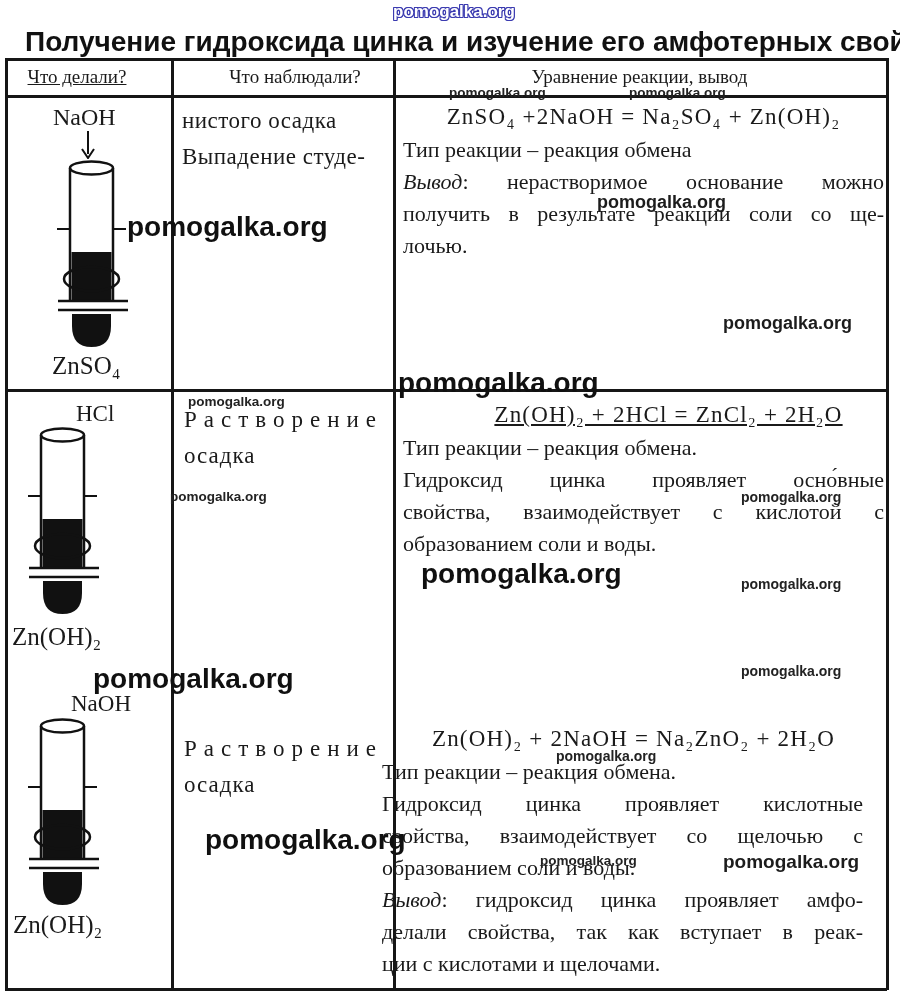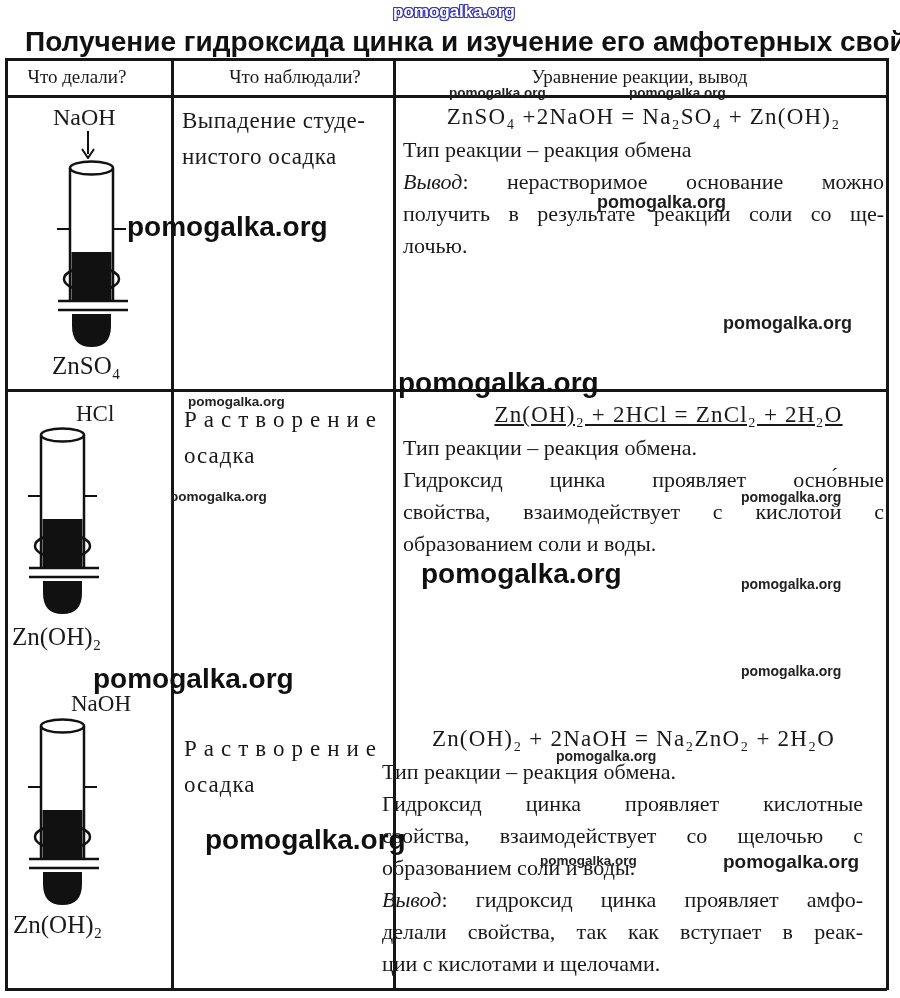--- a/index.html
+++ b/index.html
@@ -68,21 +68,21 @@
 
   <div class="h" style="left:5px;top:58px;width:882px;"></div>
   <div class="h" style="left:5px;top:95px;width:882px;"></div>
   <div class="h" style="left:5px;top:389px;width:882px;"></div>
   <div class="h" style="left:5px;top:988px;width:882px;"></div>
   <div class="v" style="left:5px;top:58px;height:932px;"></div>
   <div class="v" style="left:171px;top:58px;height:932px;"></div>
   <div class="v" style="left:393px;top:58px;height:932px;"></div>
   <div class="v" style="left:886px;top:58px;height:932px;"></div>
 
-  <div class="hdr" style="left:5px;width:144px;">Что делали?</div>
+  <div class="hdr" style="left:5px;width:144px;text-decoration:underline;">Что делали?</div>
   <div class="hdr" style="left:171px;width:248px;">Что наблюдали?</div>
   <div class="hdr" style="left:393px;width:493px;">Уравнение реакции, вывод</div>
 
   <div class="lbl" style="left:53px;top:104px;font-size:24px;">NaOH</div>
 
   <svg class="abs" style="left:78px;top:131px;z-index:2;" width="20" height="28" viewBox="0 0 20 28">
     <line x1="10" y1="0" x2="10" y2="23" stroke="#111" stroke-width="2"></line>
     <path d="M4,18 L10,27 L16,18" fill="none" stroke="#111" stroke-width="2"></path>
   </svg>
 
@@ -95,22 +95,22 @@
     <rect x="24.5" y="93" width="40" height="49" fill="#111"></rect>
     <ellipse cx="44.5" cy="120" rx="27.5" ry="12" fill="none" stroke="#111" stroke-width="2.5"></ellipse>
     <line x1="11" y1="142" x2="81" y2="142" stroke="#111" stroke-width="2.5"></line>
     <line x1="11" y1="151" x2="81" y2="151" stroke="#111" stroke-width="2.5"></line>
     <path d="M25,155 L25,167 Q25,188 44.5,188 Q64,188 64,167 L64,155 Z" fill="#111"></path>
   </svg>
 
   <div class="lbl" style="left:52px;top:352px;font-size:25px;">ZnSO₄</div>
 
   <div class="c2" style="left:182px;top:103px;width:210px;">
+    <p style="letter-spacing:0.5px;">нистого осадка</p>
     <p style="letter-spacing:0.5px;">Выпадение студе-</p>
-    <p style="letter-spacing:0.5px;">нистого осадка</p>
   </div>
 
   <div class="c3" style="left:403px;top:100px;">
     <p class="eq">ZnSO₄ +2NaOH = Na₂SO₄ + Zn(OH)₂</p>
     <p>Тип реакции – реакция обмена</p>
     <p class="just"><span class="it">Вывод</span><span>: нерастворимое основание можно</span></p>
     <p class="just">получить в результате реакции соли со ще-</p>
     <p>лочью.</p>
   </div>
 

